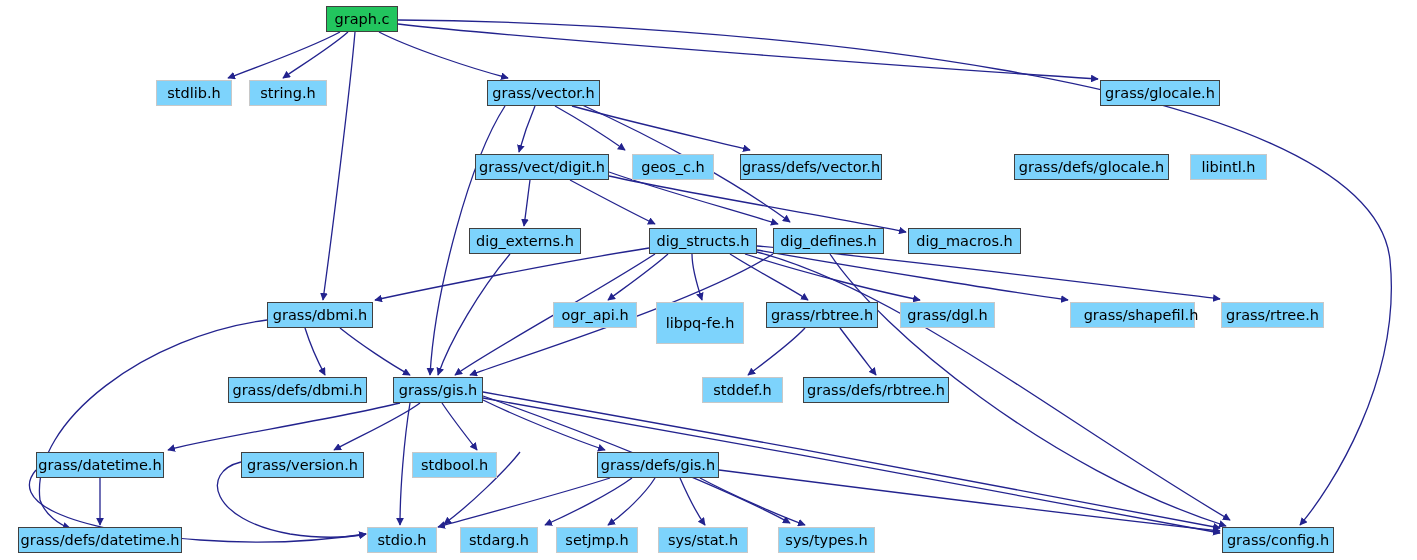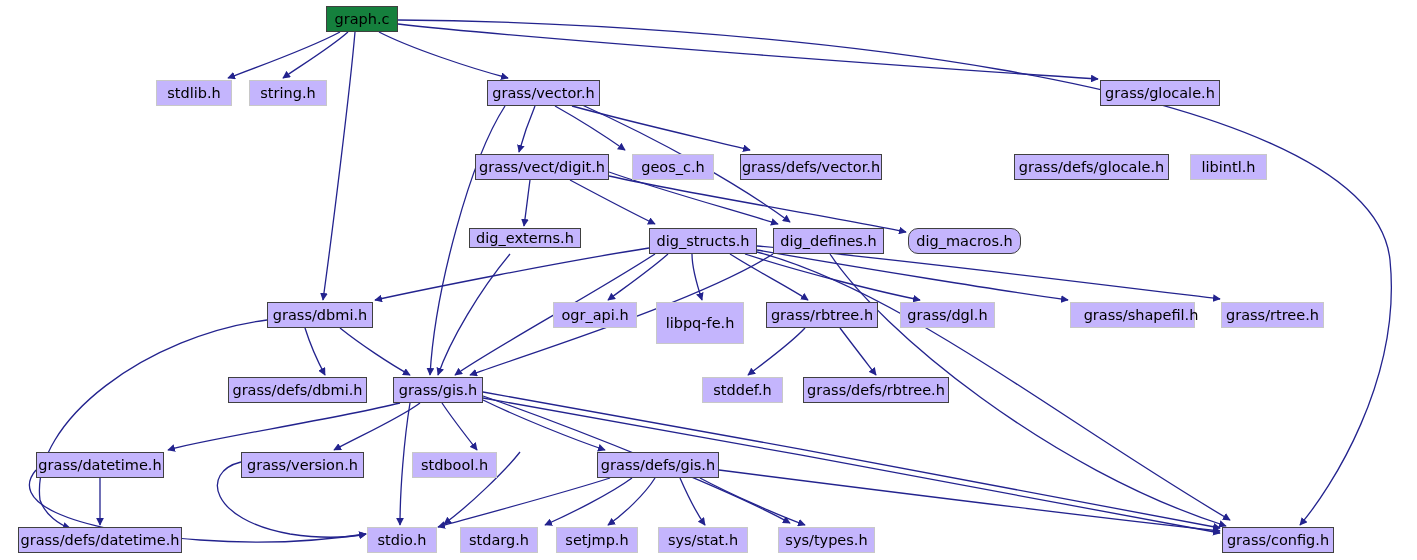--- a/index.html
+++ b/index.html
@@ -1,23 +1,23 @@
 <!DOCTYPE html>
 <html><head>
 <meta charset="utf-8">
 <style>
   html,body{margin:0;padding:0;background:#ffffff;}
   body{font-family:"DejaVu Sans","Liberation Sans",sans-serif;}
   #canvas{position:relative;width:1417px;height:560px;background:#fff;overflow:hidden;}
   #edges{position:absolute;left:0;top:0;width:1417px;height:560px;}
   .node{position:absolute;box-sizing:border-box;display:flex;align-items:center;
-        justify-content:center;background:#c4b5fd;border:1px solid #c8c8c8;
+        justify-content:center;background:#7dd3fc;border:1px solid #c8c8c8;
         font-size:14.5px;color:#000;white-space:nowrap;line-height:1;}
   .node.strong{border:1.6px solid #404040;}
-  .node.root{background:#15803d;border:1.6px solid #404040;}
+  .node.root{background:#22c55e;border:1.6px solid #404040;}
   .node span{pointer-events:none;}
 </style>
 </head>
 <body>
 
 <div id="canvas">
   <svg id="edges" viewBox="0 0 1417 560" xmlns="http://www.w3.org/2000/svg">
     <defs>
       <marker id="arrow" viewBox="0 0 10 10" refX="9" refY="5" markerWidth="6" markerHeight="6" orient="auto-start-reverse">
         <path d="M 0 0 L 10 5 L 0 10 z" fill="#23238e"></path>
@@ -100,30 +100,30 @@
       </div>
       <div class="node strong" style="left: 740px; top: 154px; width: 142px; height: 26px; align-items: center;">
         <span>grass/defs/vector.h</span>
       </div>
       <div class="node strong" style="left: 1014px; top: 154px; width: 155px; height: 26px;">
         <span>grass/defs/glocale.h</span>
       </div>
       <div class="node " style="left: 1190px; top: 154px; width: 77px; height: 26px;">
         <span>libintl.h</span>
       </div>
-      <div class="node strong" style="left: 469px; top: 228px; width: 112px; height: 20px;">
+      <div class="node strong" style="left: 469px; top: 228px; width: 112px; height: 26px;">
         <span>dig_externs.h</span>
       </div>
       <div class="node strong" style="left: 649px; top: 228px; width: 108px; height: 26px;">
         <span>dig_structs.h</span>
       </div>
       <div class="node strong" style="left: 773px; top: 228px; width: 111px; height: 26px;">
         <span>dig_defines.h</span>
       </div>
-      <div class="node strong" style="left: 908px; top: 228px; width: 113px; height: 26px; border-radius: 10px;">
+      <div class="node strong" style="left: 908px; top: 228px; width: 113px; height: 26px;">
         <span>dig_macros.h</span>
       </div>
       <div class="node strong" style="left: 267px; top: 302px; width: 106px; height: 26px;">
         <span>grass/dbmi.h</span>
       </div>
       <div class="node " style="left: 553px; top: 302px; width: 84px; height: 26px;">
         <span>ogr_api.h</span>
       </div>
       <div class="node " style="left: 656px; top: 302px; width: 88px; height: 42px;">
         <span>libpq-fe.h</span>

